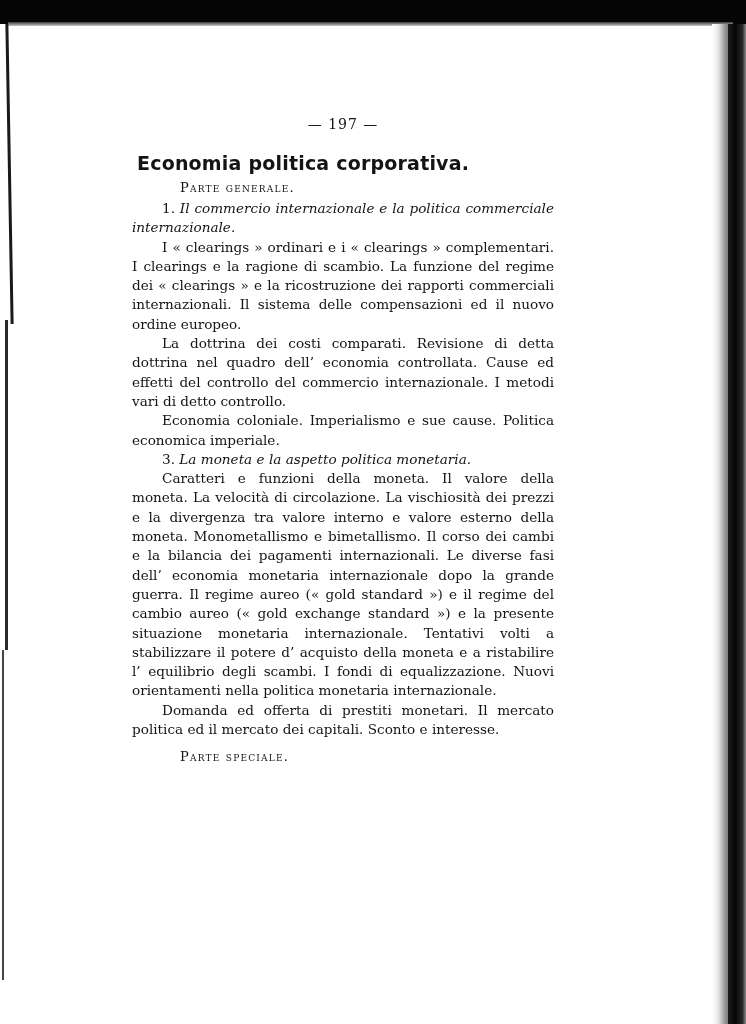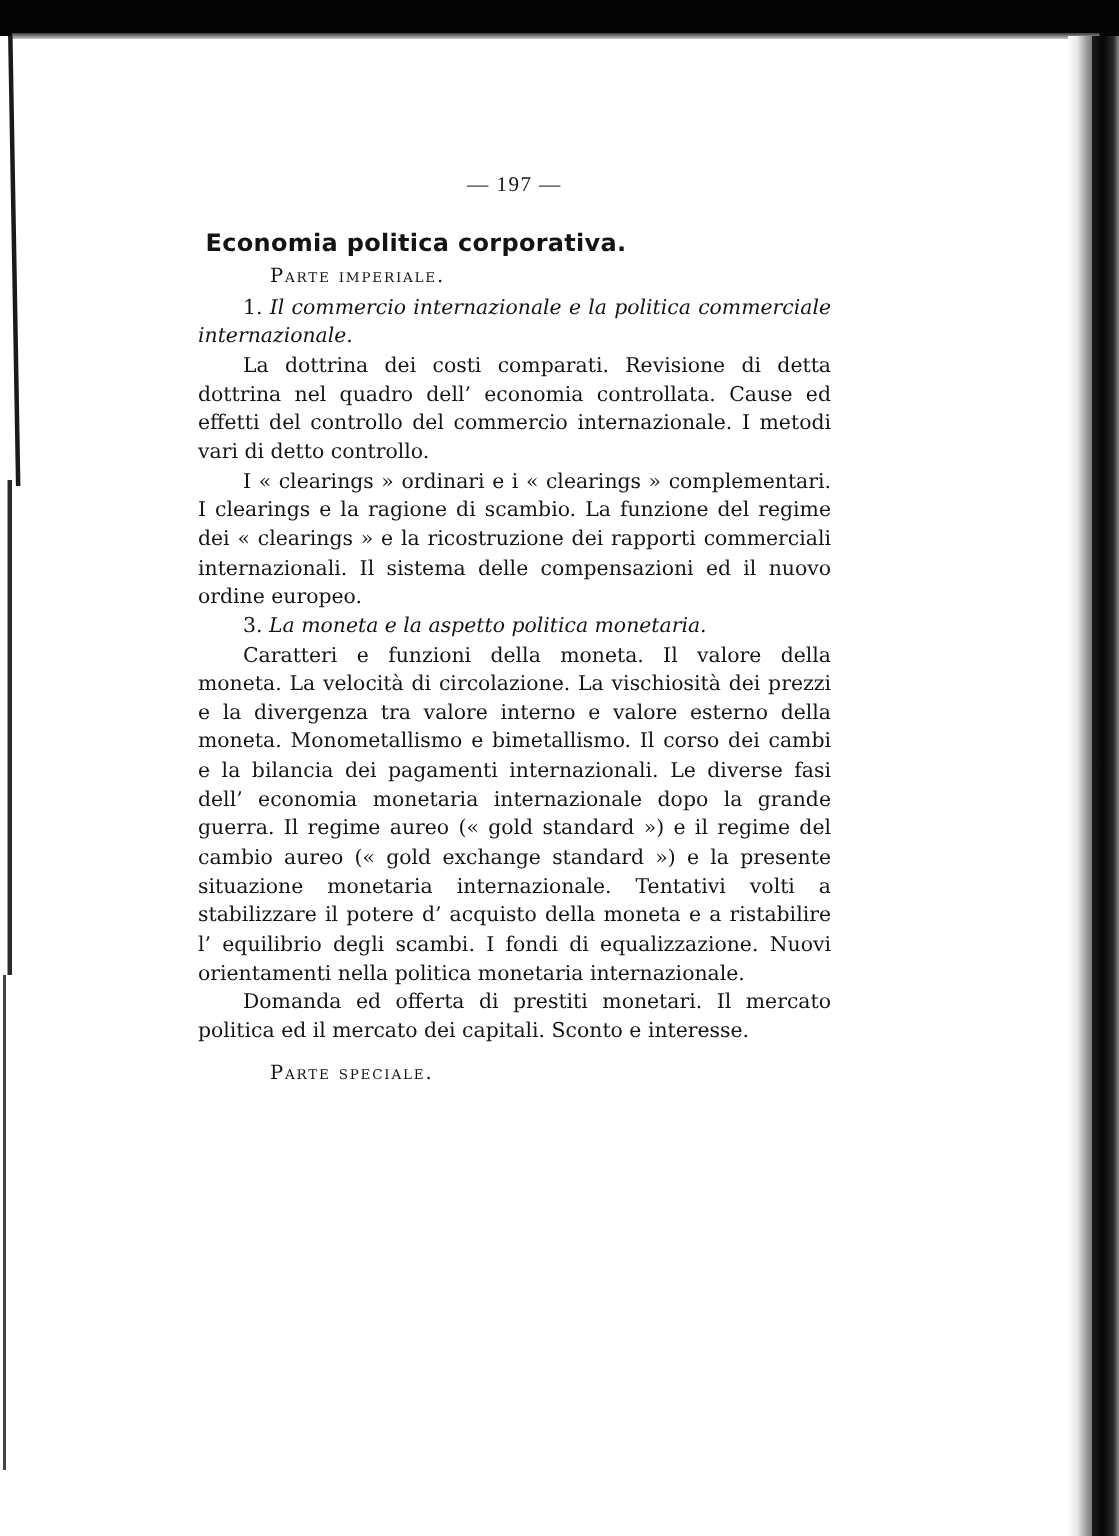--- a/index.html
+++ b/index.html
@@ -34,25 +34,25 @@
     background: linear-gradient(to right, #ffffff 0%, #e6e6e6 35%, #9a9a9a 70%, #6a6a6a 100%);
   }
   .right-edge-dark {
     position: absolute; left: 728px; top: 24px; width: 18px; height: 1000px;
     background: linear-gradient(to right, #1c1c1c, #050505 40%, #2a2a2a 80%, #8a8a8a);
   }
   .page {
     position: absolute; left: 132px; top: 116px; width: 422px;
   }
   .page-number {
-    text-align: center; font-size: 14px; margin: 0 0 20px 0; letter-spacing: 1px; font-family: Liberation Serif, serif;
+    text-align: center; font-size: 14px; margin: 0 0 20px 0; letter-spacing: 1px;
   }
   .section-title {
     font-family: "DejaVu Sans", "Liberation Sans", sans-serif;
-    font-weight: bold; font-size: 16px; margin: 0 0 6px 5px; letter-spacing: 0.2px;
+    font-weight: bold; font-size: 19px; margin: 0 0 6px 5px; letter-spacing: 0.2px;
   }
   .part-heading {
     font-variant: small-caps; font-size: 13px; margin: 0 0 4px 48px; letter-spacing: 1.2px;
   }
   .part-heading.spaced { margin-top: 10px; margin-bottom: 22px; }
   p {
     margin: 0; font-size: 13.6px; line-height: 19.3px; text-align: justify;
     text-indent: 30px;
   }
   .topic { font-style: italic; }
@@ -66,26 +66,27 @@
 <div class="left-edge"></div>
 <div class="left-edge2"></div>
 <div class="left-edge3"></div>
 <div class="right-edge-shadow"></div>
 <div class="right-edge-dark"></div>
 
 <div class="page">
   <div class="page-number">— 197 —</div>
   <div class="section-title">Economia politica corporativa.</div>
 
-  <div class="part-heading">Parte imperiale.</div>
+  <div class="part-heading">Parte generale.</div>
 
   <p class="topic"><span class="num">1.</span> <span>Il commercio internazionale e la politica commerciale internazionale.</span></p>
+  <p>I « clearings » ordinari e i « clearings » complementari. I clearings e la ragione di scambio. La funzione del regime dei « clearings » e la ricostruzione dei rapporti commerciali internazionali. Il sistema delle compensazioni ed il nuovo ordine europeo.</p>
   <p>La dottrina dei costi comparati. Revisione di detta dottrina nel quadro dell’ economia controllata. Cause ed effetti del controllo del commercio internazionale. I metodi vari di detto controllo.</p>
-  <p>I « clearings » ordinari e i « clearings » complementari. I clearings e la ragione di scambio. La funzione del regime dei « clearings » e la ricostruzione dei rapporti commerciali internazionali. Il sistema delle compensazioni ed il nuovo ordine europeo.</p>
 
+  <p>Economia coloniale. Imperialismo e sue cause. Politica economica imperiale.</p>
 
   <p class="topic"><span class="num">3.</span> <span>La moneta e la aspetto politica monetaria.</span></p>
   <p>Caratteri e funzioni della moneta. Il valore della moneta. La velocità di circolazione. La vischiosità dei prezzi e la divergenza tra valore interno e valore esterno della moneta. Monometallismo e bimetallismo. Il corso dei cambi e la bilancia dei pagamenti internazionali. Le diverse fasi dell’ economia monetaria internazionale dopo la grande guerra. Il regime aureo (« gold standard ») e il regime del cambio aureo (« gold exchange standard ») e la presente situazione monetaria internazionale. Tentativi volti a stabilizzare il potere d’ acquisto della moneta e a ristabilire l’ equilibrio degli scambi. I fondi di equalizzazione. Nuovi orientamenti nella politica monetaria internazionale.</p>
 
   <p>Domanda ed offerta di prestiti monetari. Il mercato politica ed il mercato dei capitali. Sconto e interesse.</p>
 
   <div class="part-heading spaced">Parte speciale.</div>
 </div>
 
 </body></html>

